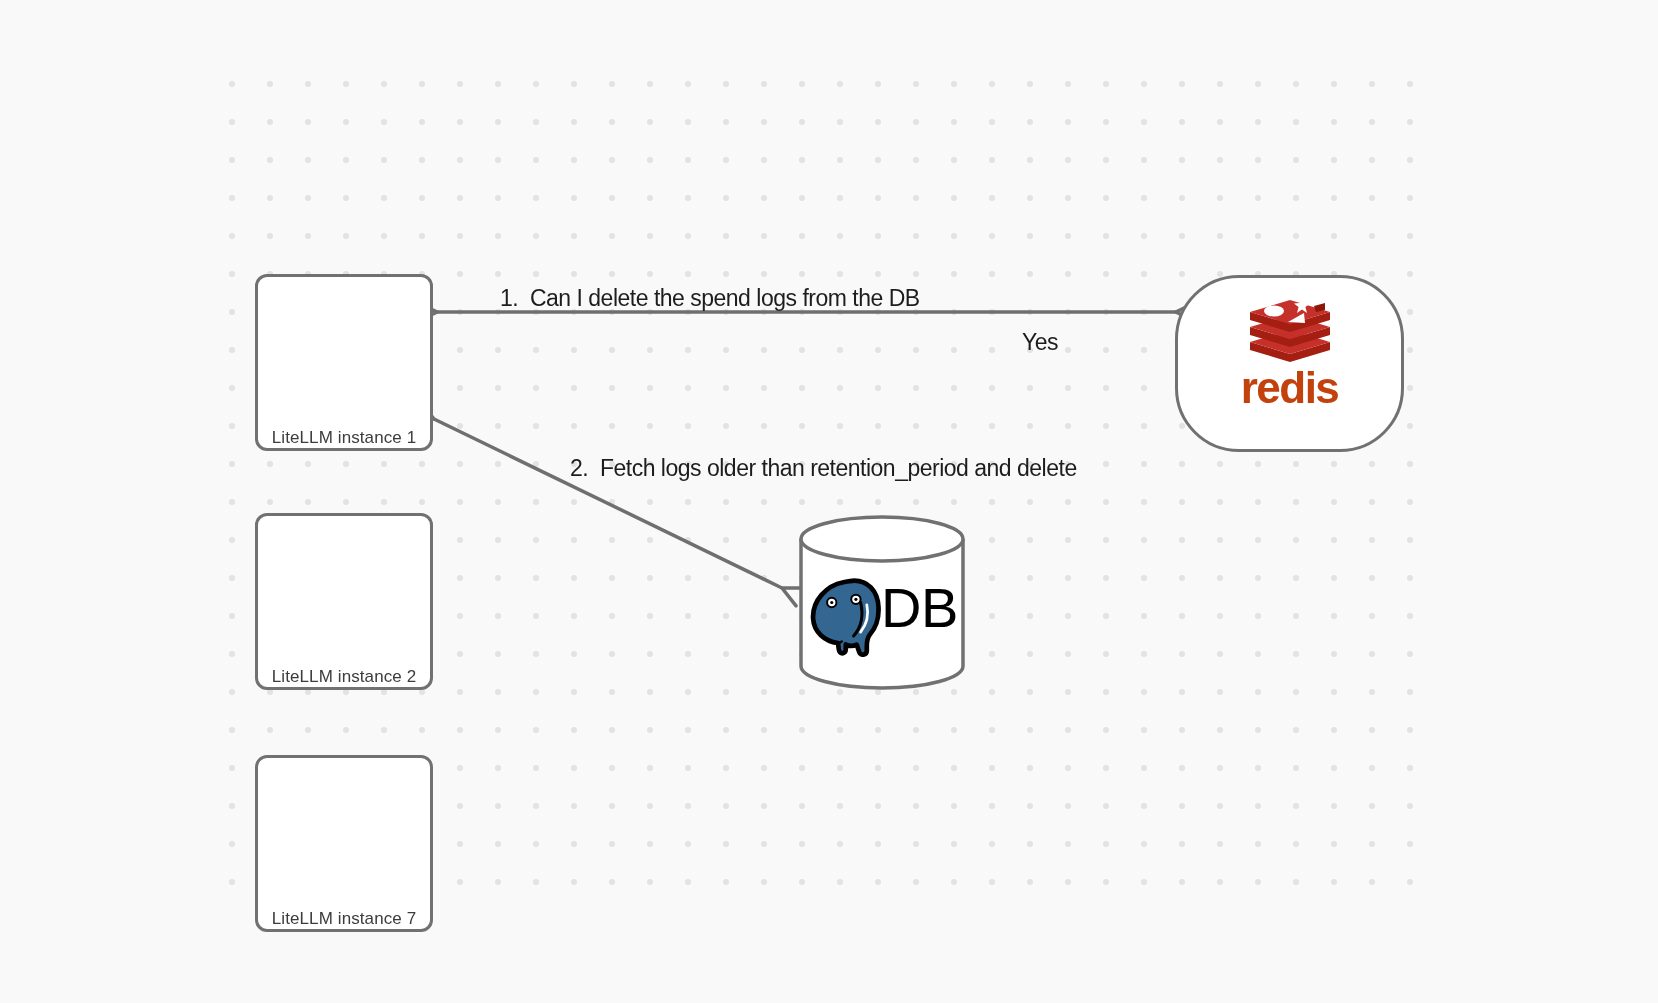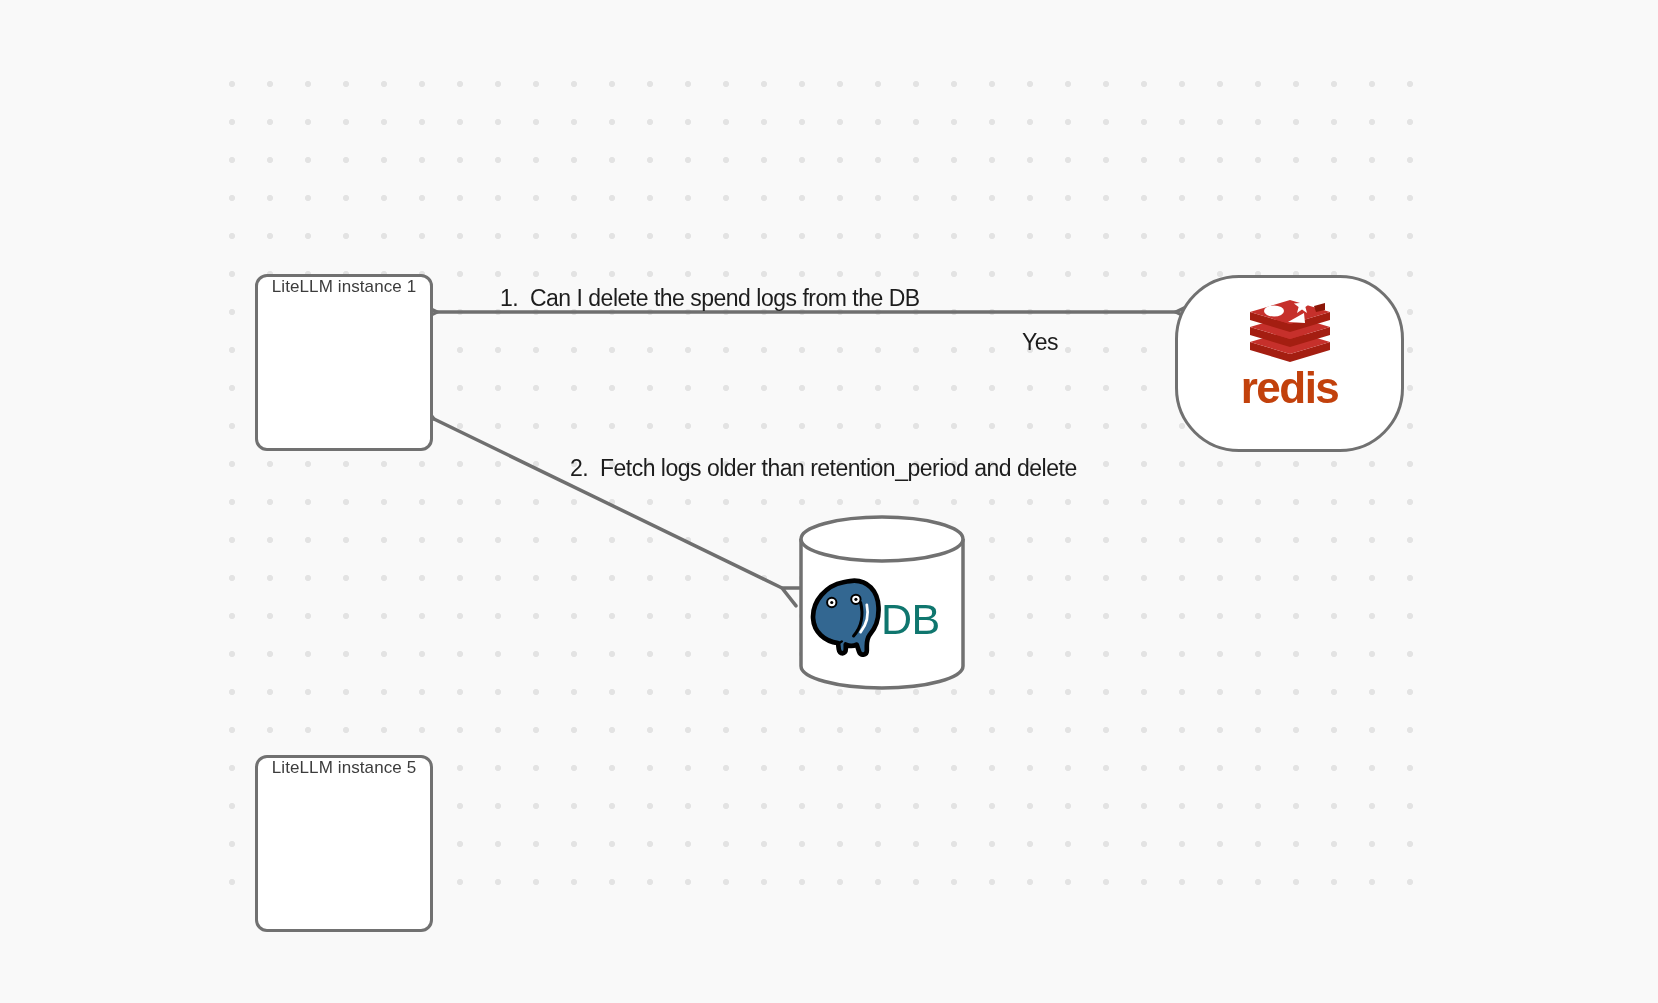--- a/index.html
+++ b/index.html
@@ -13,21 +13,21 @@
   .dot-grid{
     position:absolute;left:213px;top:65px;width:1217px;height:837px;
     background-image:radial-gradient(circle,#e3e3e3 2.7px,rgba(0,0,0,0) 3.4px);
     background-size:38px 38px;
   }
   .node-box{
     position:absolute;box-sizing:border-box;
     width:178px;height:177px;
     border:3.5px solid #717171;border-radius:12px;
     background:#ffffff;
-    display:flex;align-items:flex-start;justify-content:center;
+    display:flex;align-items:flex-end;justify-content:center;
   }
   .node-box .label{
     font-size:17px;color:#3c3c3c;letter-spacing:0.1px;
   }
   .redis-node{
     position:absolute;box-sizing:border-box;
     left:1175px;top:275px;width:229px;height:177px;
     border:3.5px solid #717171;border-radius:64px;
     background:#ffffff;
     display:flex;flex-direction:column;align-items:center;
@@ -36,22 +36,22 @@
   .redis-wordmark{
     font-size:44px;font-weight:700;color:#c2410c;
     letter-spacing:-1.5px;line-height:1;margin-top:2px;
   }
   .annotation{
     position:absolute;white-space:pre;
     font-weight:400;font-size:23px;letter-spacing:-0.5px;
     color:#1d1d1d;line-height:1.2;
   }
   .db-label{
-    position:absolute;left:881px;top:598px;
-    font-size:43px;font-weight:500;color:#0f766e;line-height:1;
+    position:absolute;left:881px;top:580px;
+    font-size:56px;font-weight:500;color:#000000;line-height:1;
     letter-spacing:-0.5px;
   }
   svg{display:block;}
   .abs{position:absolute;}
 </style>
 </head>
 <body>
 
 <div class="canvas">
 
@@ -63,22 +63,25 @@
         <path d="M23 7 L2.5 17 L23 27" fill="none" stroke="#6f6f6f" stroke-width="3.5" stroke-linecap="round"></path>
       </marker>
     </defs>
     <line x1="437" y1="312" x2="1176" y2="312" stroke="#6f6f6f" stroke-width="3.5" marker-start="url(#vhead)" marker-end="url(#vhead)"></line>
     <line x1="434" y1="419" x2="782" y2="588" stroke="#6f6f6f" stroke-width="3.5" marker-start="url(#vhead)" marker-end="url(#vhead)"></line>
   </svg>
 
   <div class="node-box" style="left:255px;top:274px;">
     <span class="label">LiteLLM instance 1</span>
   </div>
+  <div class="node-box" style="left:255px;top:513px;">
+    <span class="label">LiteLLM instance 2</span>
+  </div>
   <div class="node-box" style="left:255px;top:755px;">
-    <span class="label">LiteLLM instance 5</span>
+    <span class="label">LiteLLM instance 7</span>
   </div>
 
   <div class="redis-node">
     <svg class="cube" width="92" height="68" viewBox="0 0 92 68">
 
       <path d="M6 46 L6 54 L46 66 L86 54 L86 46 L46 58 Z" fill="#a41e11"></path>
       <path d="M6 46 L46 34 L86 46 L46 58 Z" fill="#c6302b"></path>
 
       <path d="M6 31 L6 39 L46 51 L86 39 L86 31 L46 43 Z" fill="#a41e11"></path>
       <path d="M6 31 L46 19 L86 31 L46 43 Z" fill="#c6302b"></path>

